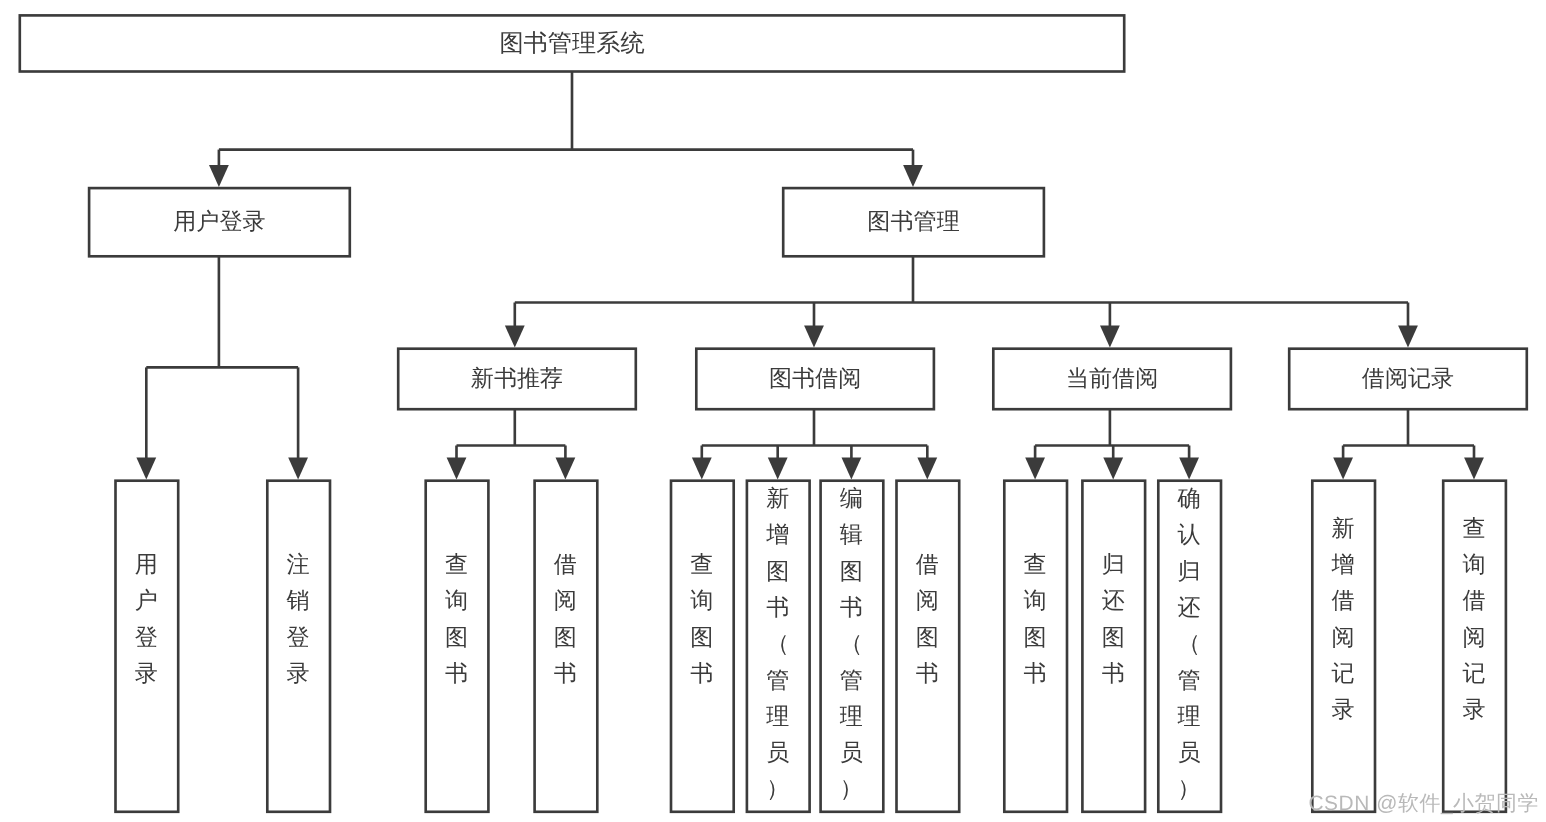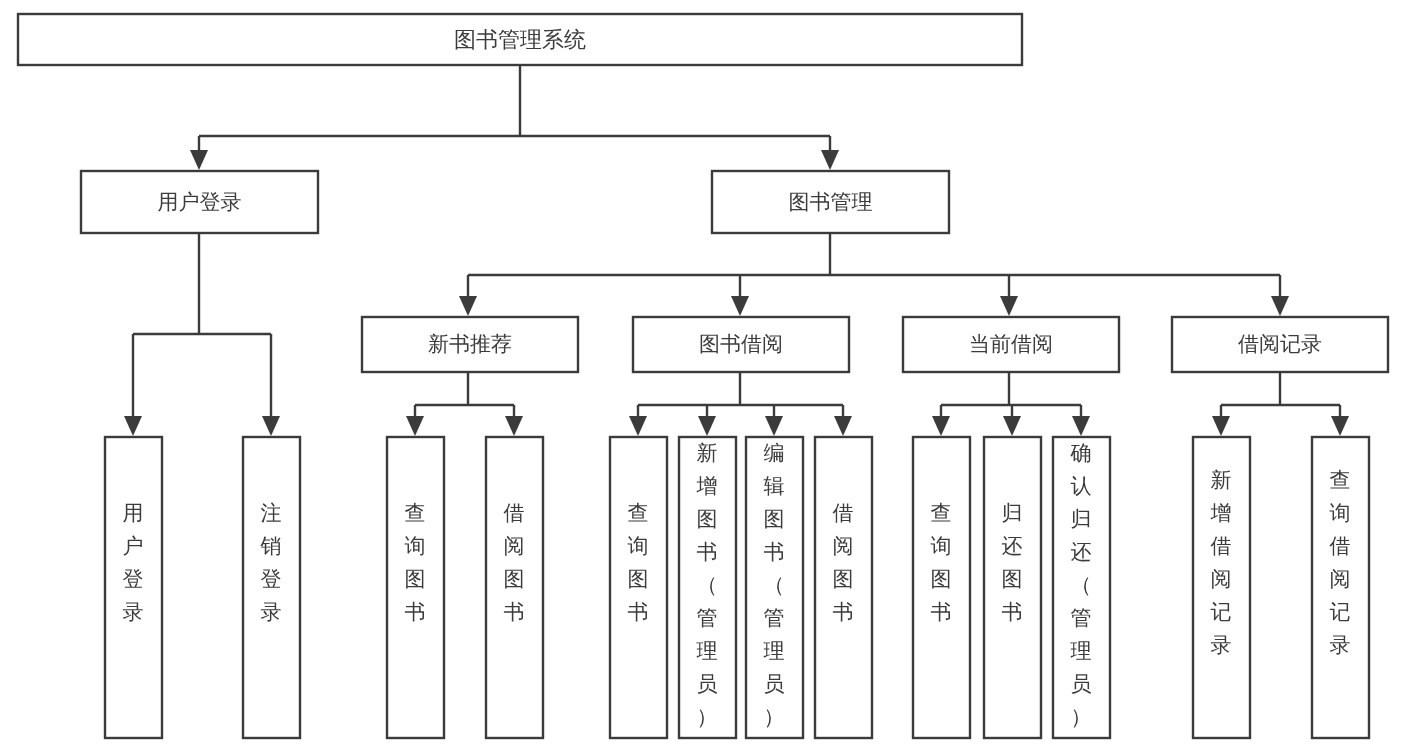--- a/index.html
+++ b/index.html
@@ -223,13 +223,14 @@
       <rect class="node-box" x="1193" y="437" width="57" height="301"></rect>
       <text class="leaf-label" x="1221" y="487"><tspan x="1221" y="487">新</tspan><tspan x="1221" y="520">增</tspan><tspan x="1221" y="553">借</tspan><tspan x="1221" y="586">阅</tspan><tspan x="1221" y="619">记</tspan><tspan x="1221" y="652">录</tspan></text>
     </g>
     <g>
       <rect class="node-box" x="1312" y="437" width="57" height="301"></rect>
       <text class="leaf-label" x="1340" y="487"><tspan x="1340" y="487">查</tspan><tspan x="1340" y="520">询</tspan><tspan x="1340" y="553">借</tspan><tspan x="1340" y="586">阅</tspan><tspan x="1340" y="619">记</tspan><tspan x="1340" y="652">录</tspan></text>
     </g>
 
   </svg>
 
+  <div class="watermark">CSDN @软件_小贺同学</div>
 </div>
 
 </body></html>

